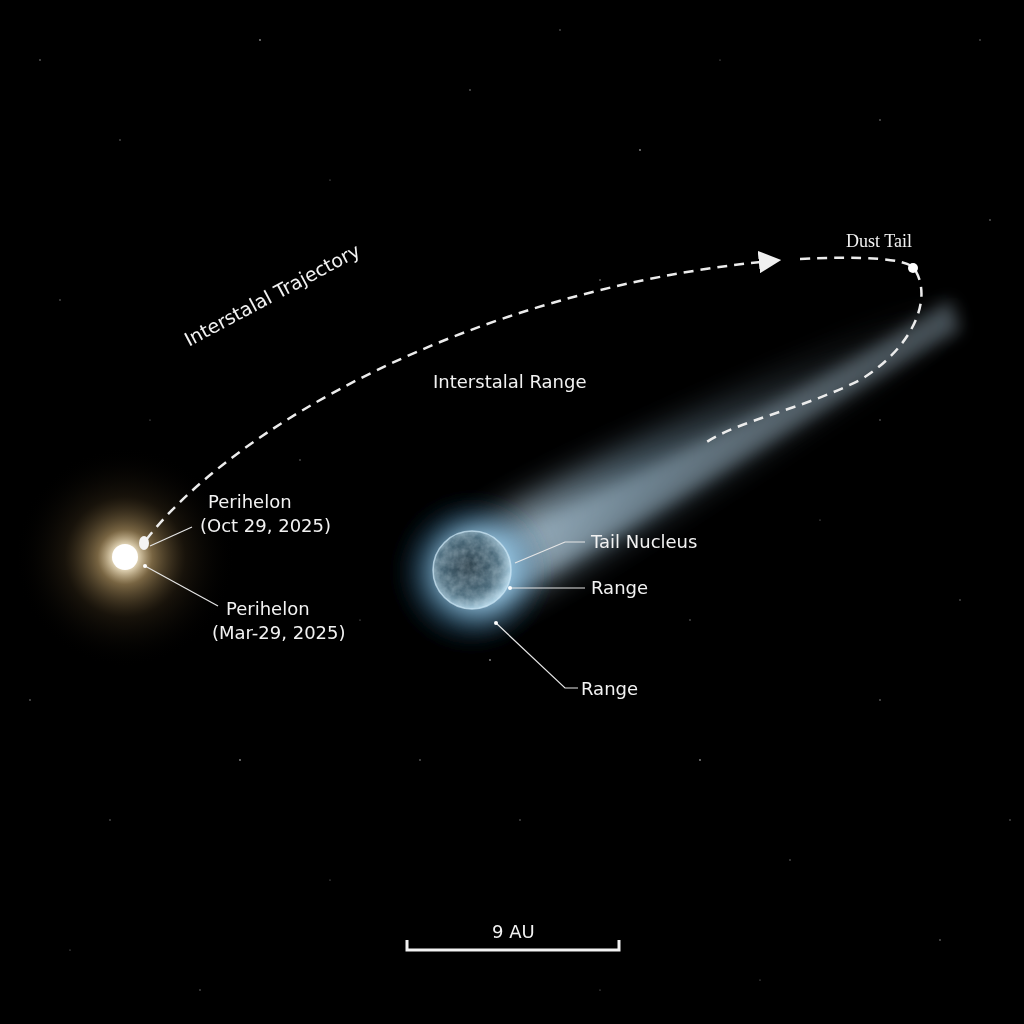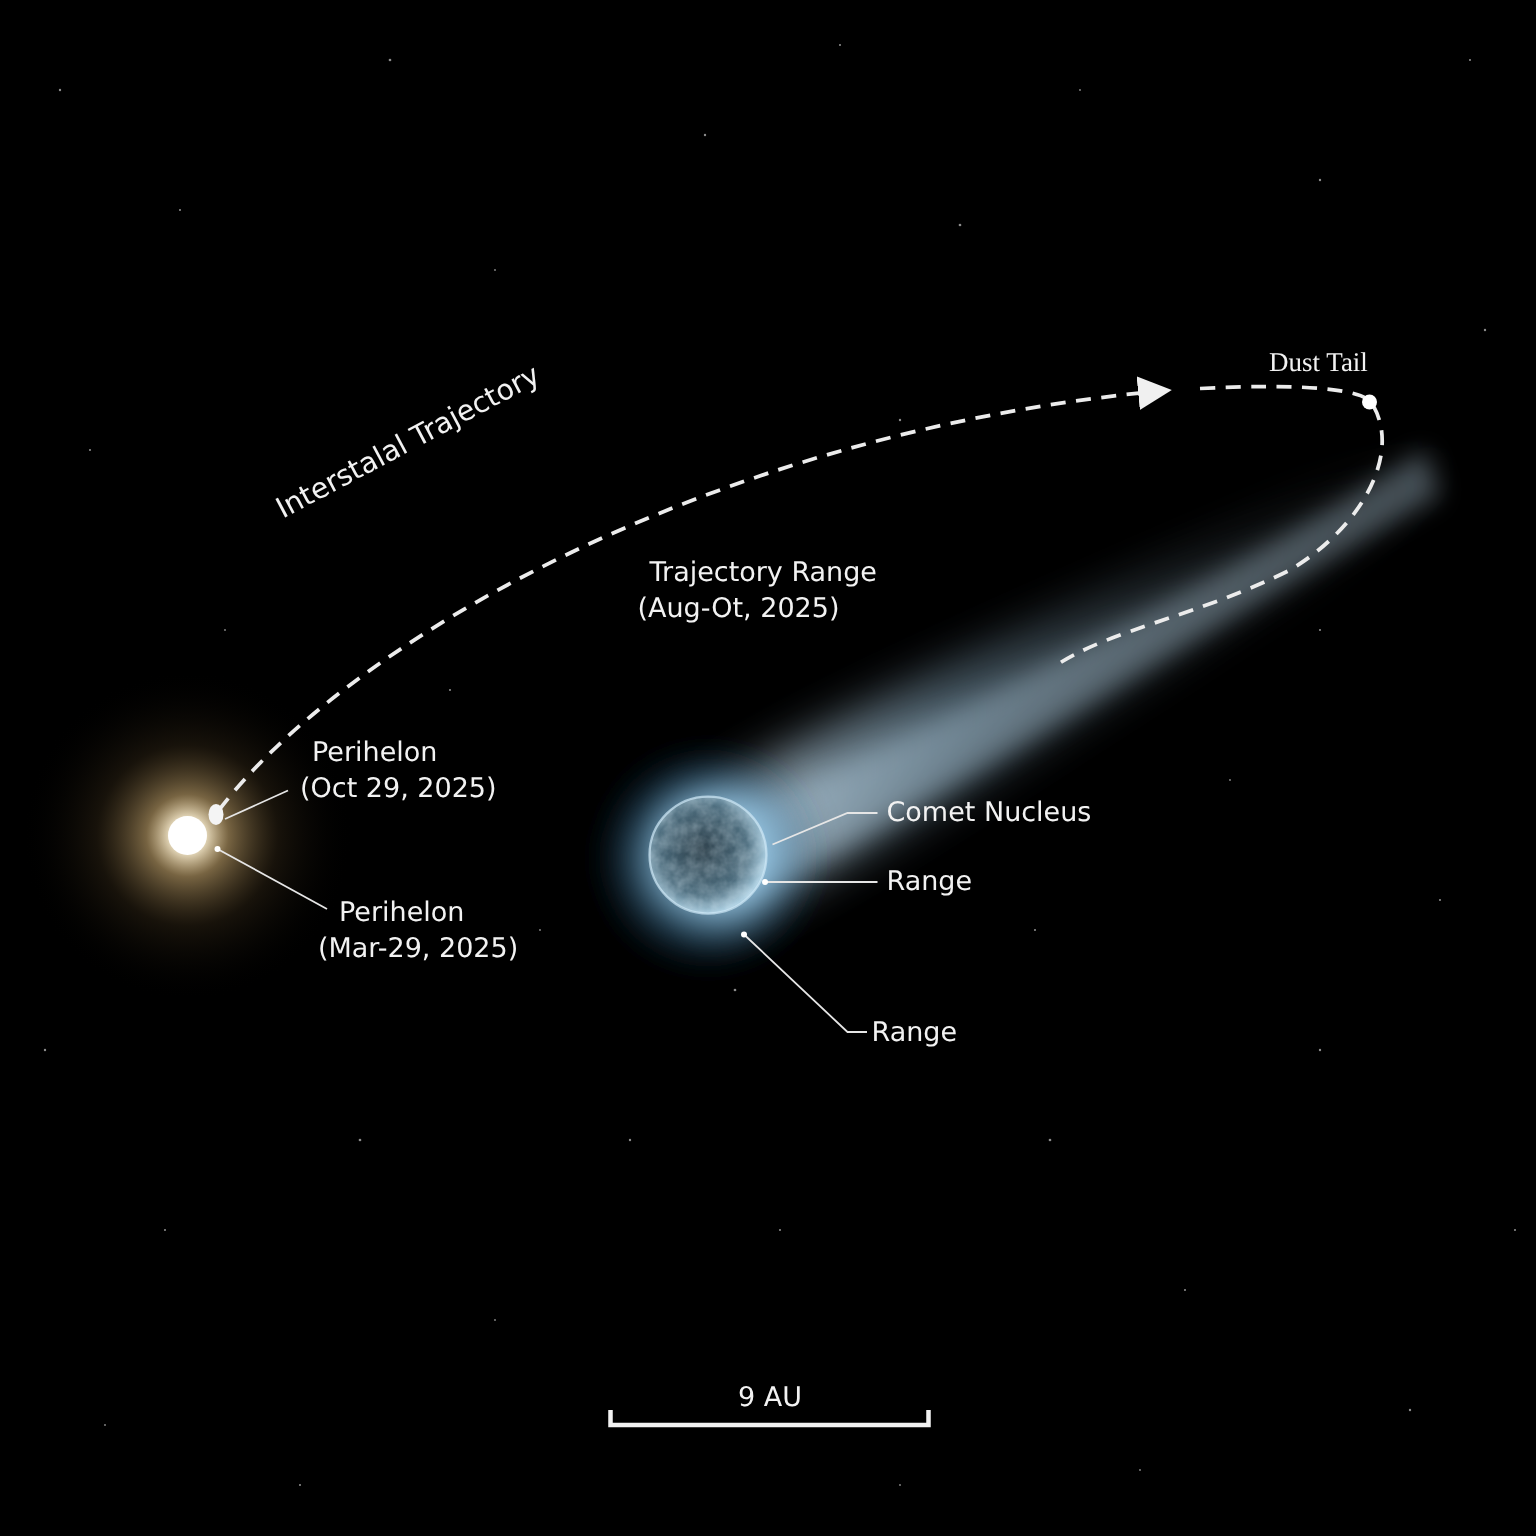--- a/index.html
+++ b/index.html
@@ -135,31 +135,30 @@
   <circle cx="496" cy="623" r="2" fill="#fff"></circle>
 
   <g stroke="#f2f2f2" stroke-width="3" fill="none">
     <polyline points="407,940 407,950 619,950 619,940"></polyline>
   </g>
 </svg>
 
 <div class="lbl" style="left:180px;top:330px;font-size:19px;transform:rotate(-28deg);transform-origin:left top;">Interstalal Trajectory</div>
 
 <div class="lbl" style="left:433px;top:370px;">
-  <div>Trajectory Range</div>
-  <div style="margin-left:-8px;">(Aug-Ot, 2025)</div>
+  <div>Interstalal Range</div>
 </div>
 
 <div class="lbl" style="left:208px;top:490px;">
   <div>Perihelon</div>
   <div style="margin-left:-8px;text-align:center;">(Oct 29, 2025)</div>
 </div>
 
 <div class="lbl" style="left:226px;top:597px;">
   <div>Perihelon</div>
   <div style="margin-left:-14px;">(Mar-29, 2025)</div>
 </div>
 
-<div class="lbl" style="left:591px;top:530px;">Comet Nucleus</div>
+<div class="lbl" style="left:591px;top:530px;">Tail Nucleus</div>
 <div class="lbl" style="left:591px;top:576px;">Range</div>
 <div class="lbl" style="left:581px;top:677px;">Range</div>
 <div class="lbl" style="left:846px;top:229px;font-family:Liberation Serif, serif;">Dust Tail</div>
 <div class="lbl" style="left:492px;top:920px;">9 AU</div>
 
 </body></html>

